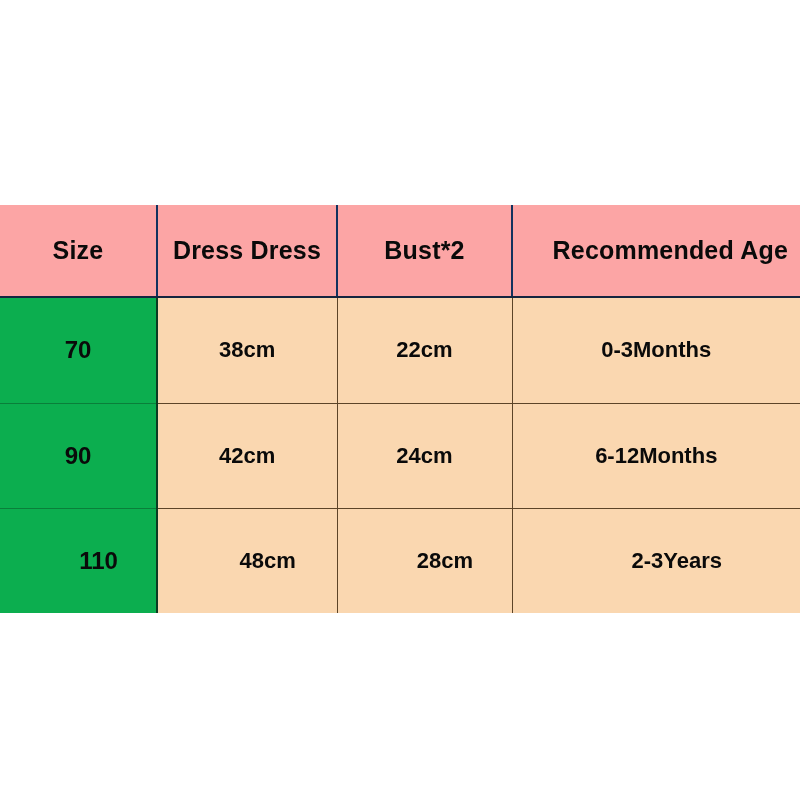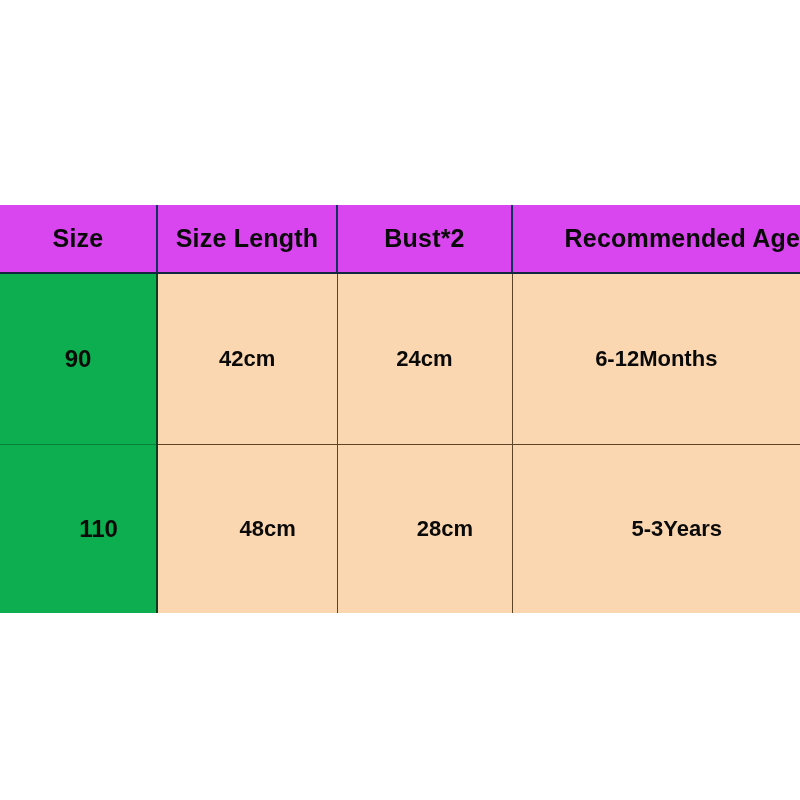--- a/index.html
+++ b/index.html
@@ -34,28 +34,28 @@
 
   
   .col-size   { width: 157px; }
   .col-length { width: 180px; }
   .col-bust   { width: 175px; }
   .col-age    { width: 288px; }
 
   
   thead th {
     height: 67px;
-    background: #d946ef;
+    background: #fca5a5;
     color: #0a0a0a;
     font-size: 25px;
     font-weight: bold;
     text-align: center;
     vertical-align: middle;
     letter-spacing: 0.2px;
-    padding: 0;
+    padding: 12px;
     border-right: 2px solid #12325e;
     border-bottom: 2px solid #14253f;
   }
   thead th:last-child { border-right: none; text-align: right; }
 
   
   tbody td {
     height: 68px;
     font-size: 22px;
     font-weight: bold;
@@ -87,33 +87,39 @@
   <table class="size-chart">
     <colgroup>
       <col class="col-size">
       <col class="col-length">
       <col class="col-bust">
       <col class="col-age">
     </colgroup>
     <thead>
       <tr>
         <th>Size</th>
-        <th>Size Length</th>
+        <th>Dress Dress</th>
         <th>Bust*2</th>
         <th>Recommended Age</th>
       </tr>
     </thead>
     <tbody>
+      <tr>
+        <td class="size-cell">70</td>
+        <td>38cm</td>
+        <td>22cm</td>
+        <td>0-3Months</td>
+      </tr>
       <tr>
         <td class="size-cell">90</td>
         <td>42cm</td>
         <td>24cm</td>
         <td>6-12Months</td>
       </tr>
       <tr>
         <td class="size-cell">110</td>
         <td>48cm</td>
         <td>28cm</td>
-        <td>5-3Years</td>
+        <td>2-3Years</td>
       </tr>
     </tbody>
   </table>
 </div>
 
 </body></html>

